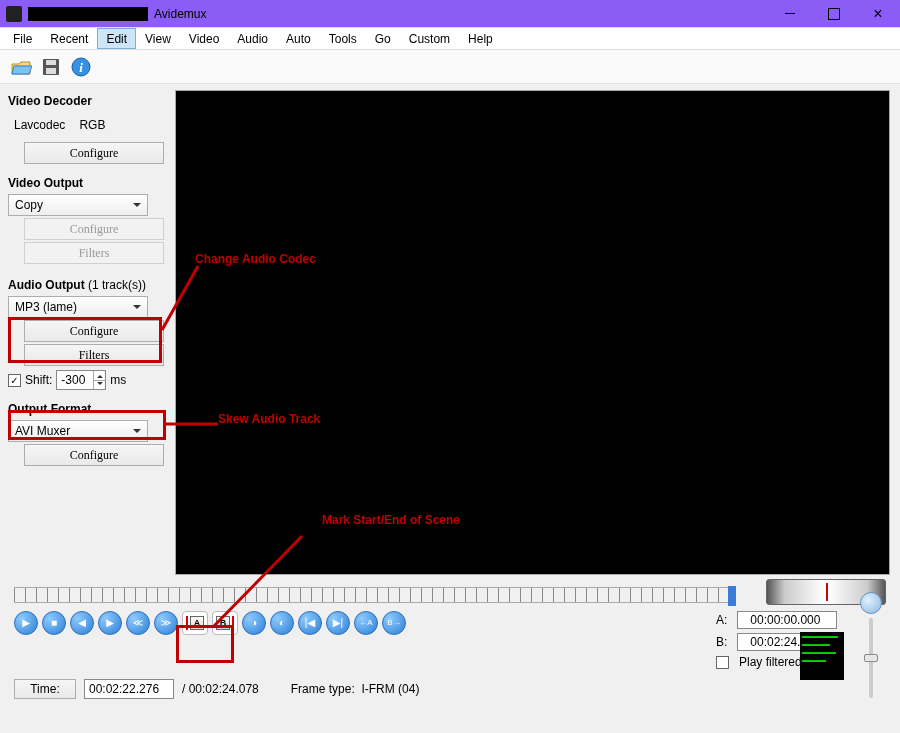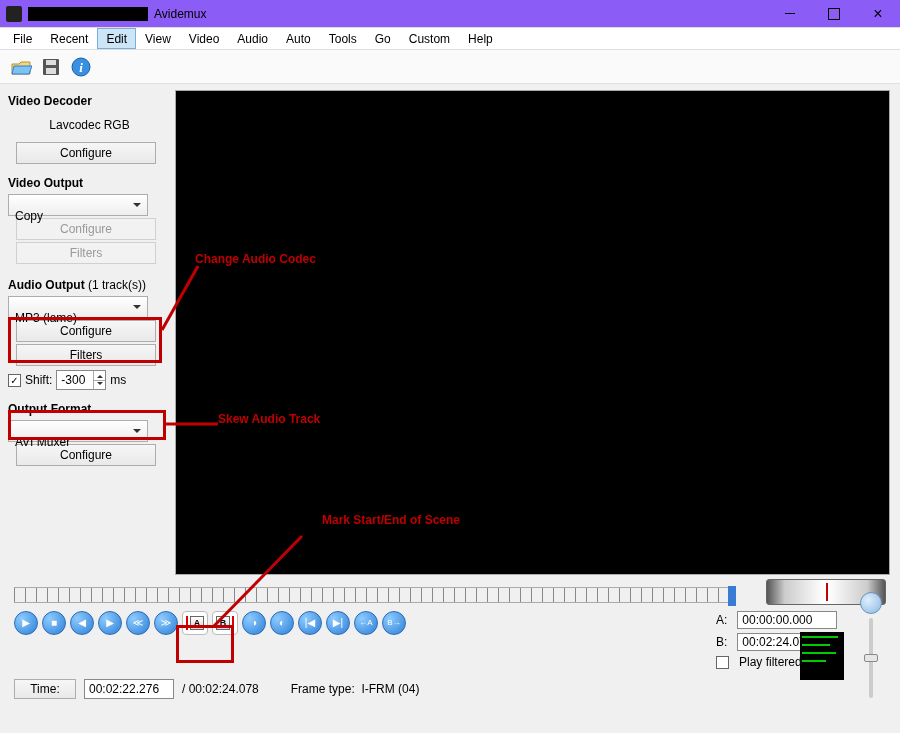--- a/index.html
+++ b/index.html
@@ -35,24 +35,24 @@
   .menuitem { padding:2px 9px; display:flex; align-items:center; }
   .menuitem.hl { background:#cde6f7; border:1px solid #7ab0d8; padding:1px 8px;}
   
   .toolbar { height:34px; background:#fafafa; border-bottom:1px solid #e0e0e0; padding:3px 8px; display:flex; align-items:center; gap:4px;}
   .tbtn { width:26px; height:26px; display:flex; align-items:center; justify-content:center; border-radius:3px;}
   
   .content { display:flex; height:497px; }
   .sidebar { width:175px; padding:6px 8px 6px 8px; }
   .section-title { font-weight:bold; margin:4px 0 4px 0; font-size:12px;}
   .subtle { font-weight:normal; }
-  .decoder-line { display:flex; gap:3px; padding:6px 2px 8px 6px;justify-content:center;}
-  .btn { width:140px; height:22px; border:1px solid #adadad; background:linear-gradient(#f6f6f6,#e9e9e9); text-align:center; line-height:20px; margin:2px 8px; }
+  .decoder-line { display:flex; gap:14px; padding:6px 2px 8px 6px;}
+  .btn { width:140px; height:22px; border:1px solid #adadad; background:linear-gradient(#f6f6f6,#e9e9e9); text-align:center; line-height:20px; margin:2px 16px;font-family:Liberation Serif, serif; }
   .btn.disabled { color:#999; background:#f2f2f2; border-color:#d0d0d0;}
-  .select { width:140px; height:22px; border:1px solid #adadad; background:linear-gradient(#fff,#eee); padding:11px 18px 0 6px; line-height:20px; position:relative; margin:2px 0;}
+  .select { width:140px; height:22px; border:1px solid #adadad; background:linear-gradient(#fff,#eee); padding:0 18px 0 6px; line-height:20px; position:relative; margin:2px 0;}
   .select::after { content:""; position:absolute; right:6px; top:8px; border:4px solid transparent; border-top-color:#333;}
   .shift-row { display:flex; align-items:center; gap:4px; margin:4px 0;}
   .chk { width:13px; height:13px; border:1px solid #666; background:#fff; display:inline-flex; align-items:center; justify-content:center; font-size:10px;}
   .num-input { width:50px; height:20px; border:1px solid #888; background:#fff; padding:0 12px 0 4px; line-height:18px; position:relative;}
   .spinbtns { position:absolute; right:0; top:0; bottom:0; width:12px; display:flex; flex-direction:column;}
   .spinbtns div { flex:1; border-left:1px solid #aaa; display:flex; align-items:center; justify-content:center;}
   .spinbtns div:first-child { border-bottom:1px solid #aaa;}
   .spin-up::before{content:"";border:3px solid transparent;border-bottom-color:#333;}
   .spin-dn::before{content:"";border:3px solid transparent;border-top-color:#333;}
   
@@ -68,21 +68,21 @@
   .pbtns { display:flex; gap:4px; flex-wrap:nowrap; align-items:center;}
   .rbtn { width:24px; height:24px; border-radius:12px; background:radial-gradient(circle at 30% 30%, #8ecbff, #2d7fd6); border:1px solid #2a6db8; display:inline-flex; align-items:center; justify-content:center; position:relative;}
   .rbtn .g { color:#fff; font-size:10px; line-height:1; }
   .rbtn.sq { border-radius:4px; width:26px; height:24px; background:#fff; border:1px solid #bbb; display:flex; align-items:center; justify-content:center;}
   .mark-glyph { width:18px; height:14px; display:flex; align-items:center; gap:2px;}
   .mark-glyph .bar{width:2px;height:14px;background:#d00;}
   .mark-glyph .box{width:14px;height:14px;border:1px solid #666;display:flex;align-items:center;justify-content:center;font-weight:bold;font-size:9px;background:linear-gradient(#fff,#f0d0d0);}
   .mark-glyph.b .box{background:linear-gradient(#fff,#d0d0f0);}
   .right-readout { margin-left:auto; display:flex; flex-direction:column; gap:4px; min-width:170px;}
   .ab-row{ display:flex; align-items:center; gap:10px; font-size:12px;}
-  .ab-val{ width:100px; height:18px; border:1px solid #888; background:#fff; padding:0 4px; line-height:16px;}
+  .ab-val{ width:100px; height:18px; border:1px solid #888; background:#fff; padding:0 12px; line-height:16px;}
   .chk-compact { width:13px; height:13px; border:1px solid #666; background:#fff; display:inline-block;}
   
   .time-row { display:flex; align-items:center; gap:8px; padding:10px 14px; }
   .time-input { width:90px; height:20px; border:1px solid #888; background:#fff; padding:0 4px; line-height:18px;}
   .time-label-btn { width:62px; height:20px; border:1px solid #adadad; background:linear-gradient(#f6f6f6,#e9e9e9); text-align:center; line-height:18px;}
   .frame-type { margin-left:24px; }
   
   .vol-area { position:absolute; right:18px; top:592px; display:flex; flex-direction:column; align-items:center;}
   .vol-knob { width:22px; height:22px; border-radius:11px; background:radial-gradient(circle at 35% 35%,#dfeffd,#8cb8e0); border:1px solid #6a94bd; margin-bottom:4px;}
   .vol-track { width:4px; height:80px; background:#ccc; position:relative; border-radius:2px;}

